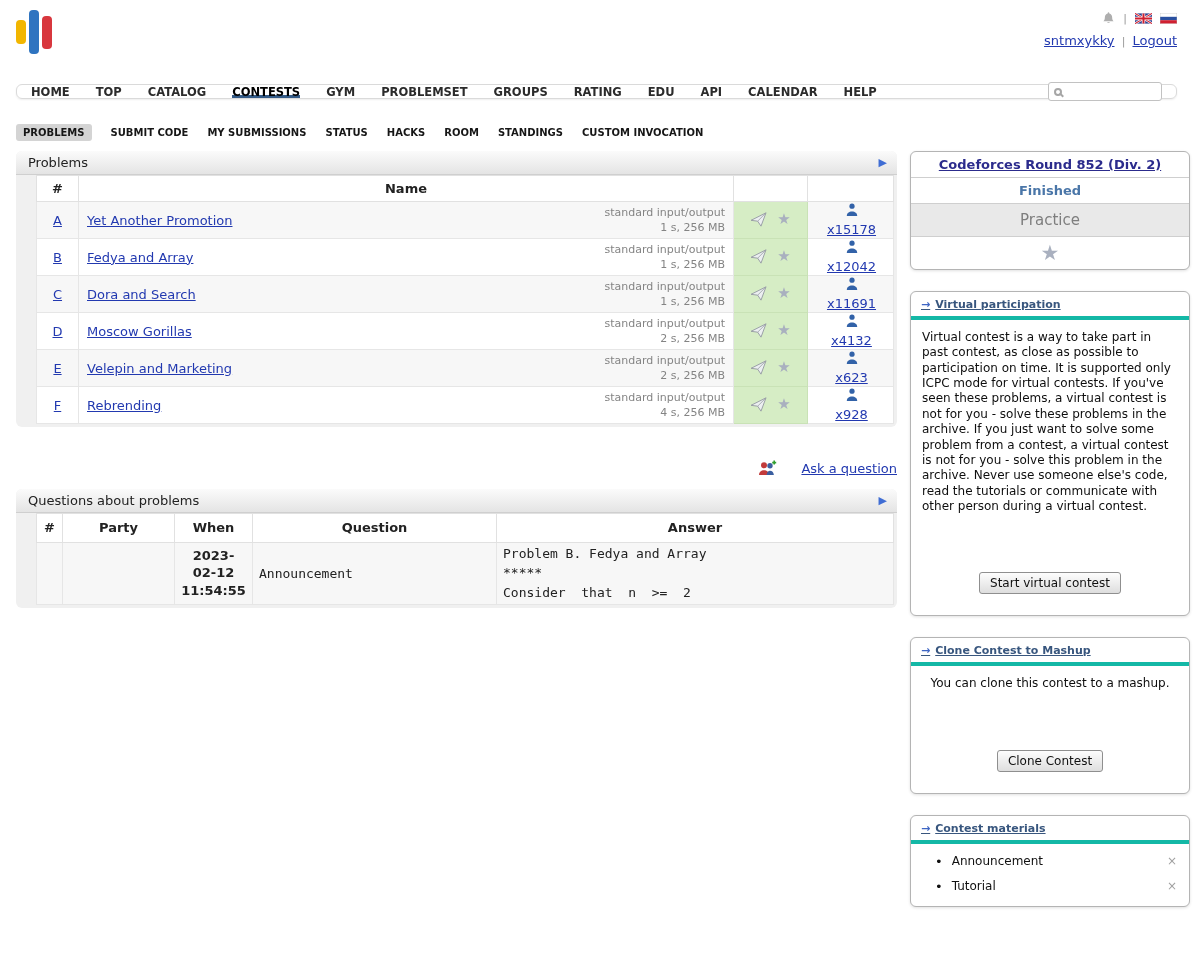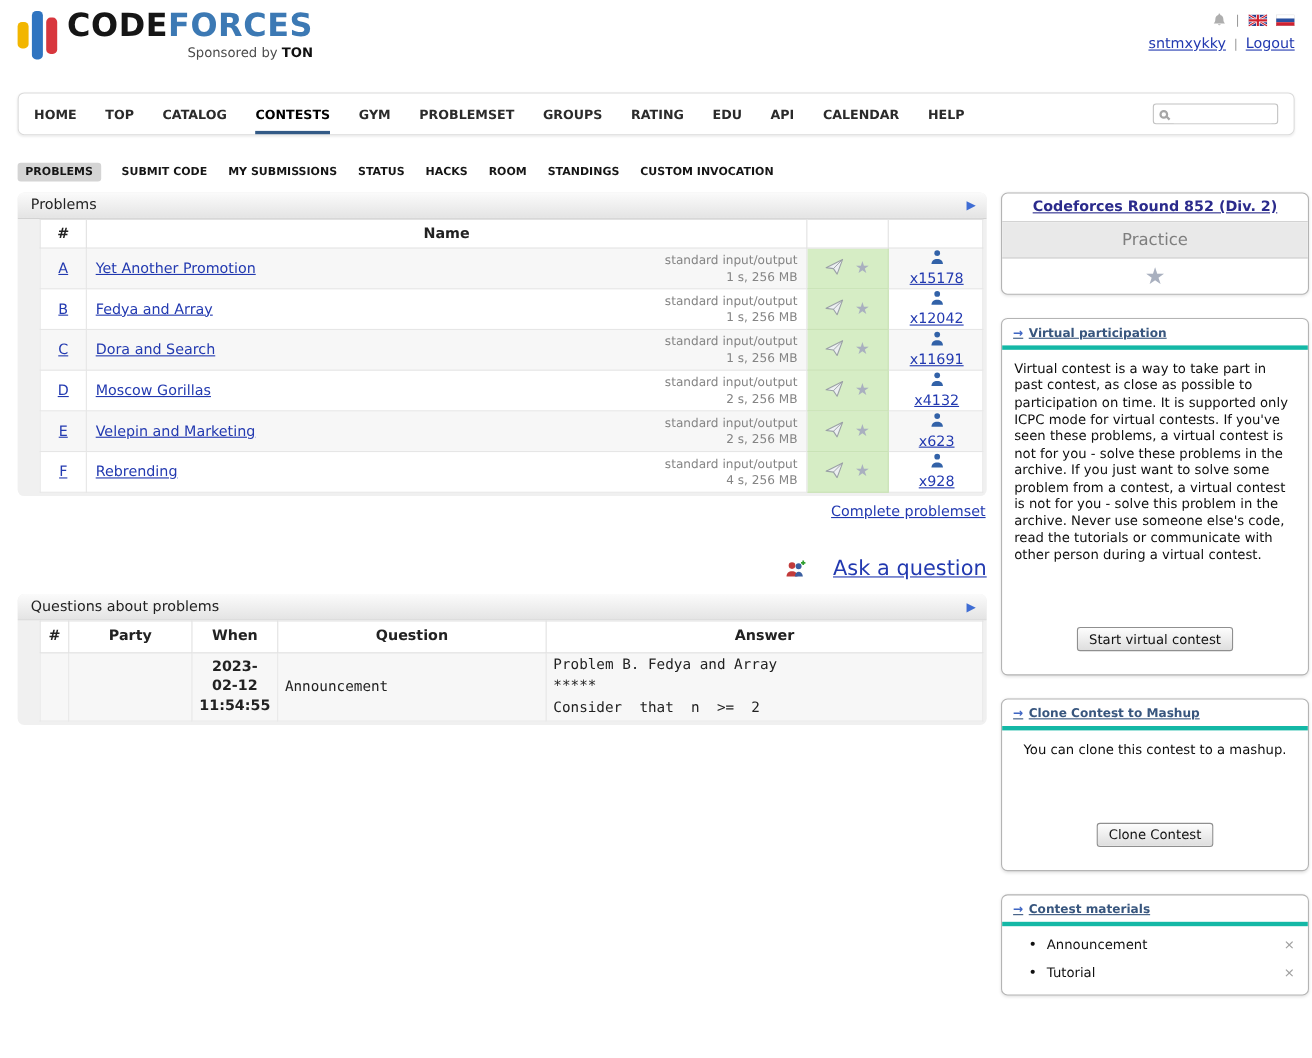--- a/index.html
+++ b/index.html
@@ -32,21 +32,21 @@
   .icons-row { display: flex; align-items: center; justify-content: flex-end; gap: 8px; height: 16px; }
   .pipe { color: #999; font-size: 11px; }
   .flag { display: inline-flex; line-height: 0; cursor: pointer; }
   .user-row { margin-top: 7px; font-size: 13px; }
   .user-row .pipe { margin: 0 3px; }
 
   
   .mainnav {
     display: flex; align-items: stretch;
     border: 1px solid #dadada; border-radius: 6px;
-    height: 39px; padding: 0 14px; margin-top: 2px;
+    height: 15px; padding: 0 14px; margin-top: 2px;
     box-shadow: 0 1px 2px rgba(0,0,0,.07);
   }
   .nav-item {
     display: flex; align-items: center;
     margin-right: 26px; padding-top: 3px;
     font-size: 11.5px; font-weight: bold; color: #2b2b2b;
     text-decoration: none; border-bottom: 3px solid transparent;
   }
   .nav-item.active { border-bottom-color: #335a86; color: #000; }
   .searchbox {
@@ -88,21 +88,21 @@
   .td-letter { width: 42px; text-align: center; }
   .name-wrap { display: flex; justify-content: space-between; align-items: center; padding: 2px 2px; }
   .io { text-align: right; font-size: 11px; color: #848484; line-height: 1.4; }
   .cf td.td-green, .cf tbody tr:nth-child(odd) td.td-green { background: #d6edc5; border-color: #c9e2b6; width: 74px; text-align: center; }
   .green-icons { display: inline-flex; align-items: center; gap: 10px; }
   .star { color: #a9b0bf; font-size: 15px; cursor: pointer; text-decoration: none; }
   .td-count { width: 86px; }
   .count-wrap { display: flex; align-items: center; gap: 5px; padding-left: 2px; flex-direction: column; }
 
   .complete-row { text-align: right; margin: 7px 1px 0; font-size: 13px; }
-  .ask-row { display: flex; justify-content: flex-end; align-items: center; gap: 24px; margin: 33px 0 12px; font-size: 19px; }
+  .ask-row { display: flex; justify-content: flex-end; align-items: center; gap: 24px; margin: 33px 0 12px; font-size: 13px; }
 
   
   .q-index { width: 26px; }
   .q-party { width: 112px; }
   .q-when  { width: 78px; font-weight: bold; text-align: center; font-size: 13px; line-height: 1.35; }
   .q-question { width: 244px; font-family: "DejaVu Sans Mono", monospace; font-size: 12px; padding-left: 9px; }
   .q-answer { font-family: "DejaVu Sans Mono", monospace; font-size: 12px; padding: 7px 9px; line-height: 1.5; }
   .q-answer div { white-space: pre; }
   .q-row td { height: 62px; }
 
@@ -141,24 +141,20 @@
 <body>
 
 <div class="page">
 
   <div class="header">
     <a class="logo">
       <span class="logo-bars">
         <span class="bar bar-yellow"></span>
           <span class="bar bar-blue"></span>
           <span class="bar bar-red"></span>
-      </span>
-      <span>
-        <span class="logo-name"><span>CODE</span><span class="forces">FORCES</span></span>
-        <div class="sponsored"><span>Sponsored by </span><b>TON</b></div>
       </span>
     </a>
 
     <div class="top-right">
       <div class="icons-row">
         <span style="line-height:0;cursor:pointer;">
           <svg width="13" height="14" viewBox="0 0 16 16">
               <path d="M8 1c-.6 0-1 .4-1 1v.6C4.7 3.1 3.5 5 3.5 7.5c0 3-1 4-1.8 4.6h12.6c-.8-.6-1.8-1.6-1.8-4.6 0-2.5-1.2-4.4-3.5-4.9V2c0-.6-.4-1-1-1z" fill="#aeaeae"></path>
               <path d="M6.4 13.1a1.7 1.7 0 0 0 3.2 0z" fill="#aeaeae"></path>
             </svg>
@@ -406,23 +402,20 @@
                         </svg></span>
                   <a>x928</a>
                 </span>
                   </td>
               </tr>
             </tbody>
           </table>
         </div>
       </div>
 
-      <div class="complete-row">
-        <a>Complete problemset</a>
-      </div>
 
       <div class="ask-row">
         <span style="line-height:0;">
           <svg width="19" height="17" viewBox="0 0 19 17">
             <circle cx="6" cy="5.2" r="3" fill="#c23b3b"></circle>
               <path d="M1 15c0-3 2.2-4.7 5-4.7s5 1.7 5 4.7z" fill="#c23b3b"></path>
             <circle cx="12" cy="5.7" r="2.7" fill="#3b5fa0"></circle>
               <path d="M8.6 15c.3-2.7 1.7-4.2 3.4-4.2 2 0 3.6 1.5 3.9 4.2z" fill="#3b5fa0"></path>
             <path d="M14.2 2.6 h4 M16.2 0.6 v4" stroke="#2f9e2f" stroke-width="1.6"></path>
           </svg>
@@ -465,20 +458,21 @@
           </table>
         </div>
       </div>
 
     </div>
 
     <div class="sidebar">
 
       <div class="roundbox">
         <a class="cb-row cb-title">Codeforces Round 852 (Div. 2)</a>
+        <div class="cb-row cb-status">Finished</div>
         <div class="cb-row cb-mode">Practice</div>
         <div class="cb-row cb-star"><a class="star">★</a></div>
       </div>
 
       <div class="roundbox">
         <div class="rb-caption">
           <a class="rb-arrow">→</a><span>Virtual participation</span>
         </div>
         <div class="rb-text">Virtual contest is a way to take part in past contest, as close as possible to participation on time. It is supported only ICPC mode for virtual contests. If you've seen these problems, a virtual contest is not for you - solve these problems in the archive. If you just want to solve some problem from a contest, a virtual contest is not for you - solve this problem in the archive. Never use someone else's code, read the tutorials or communicate with other person during a virtual contest.</div>
         <div class="rb-btnrow">

